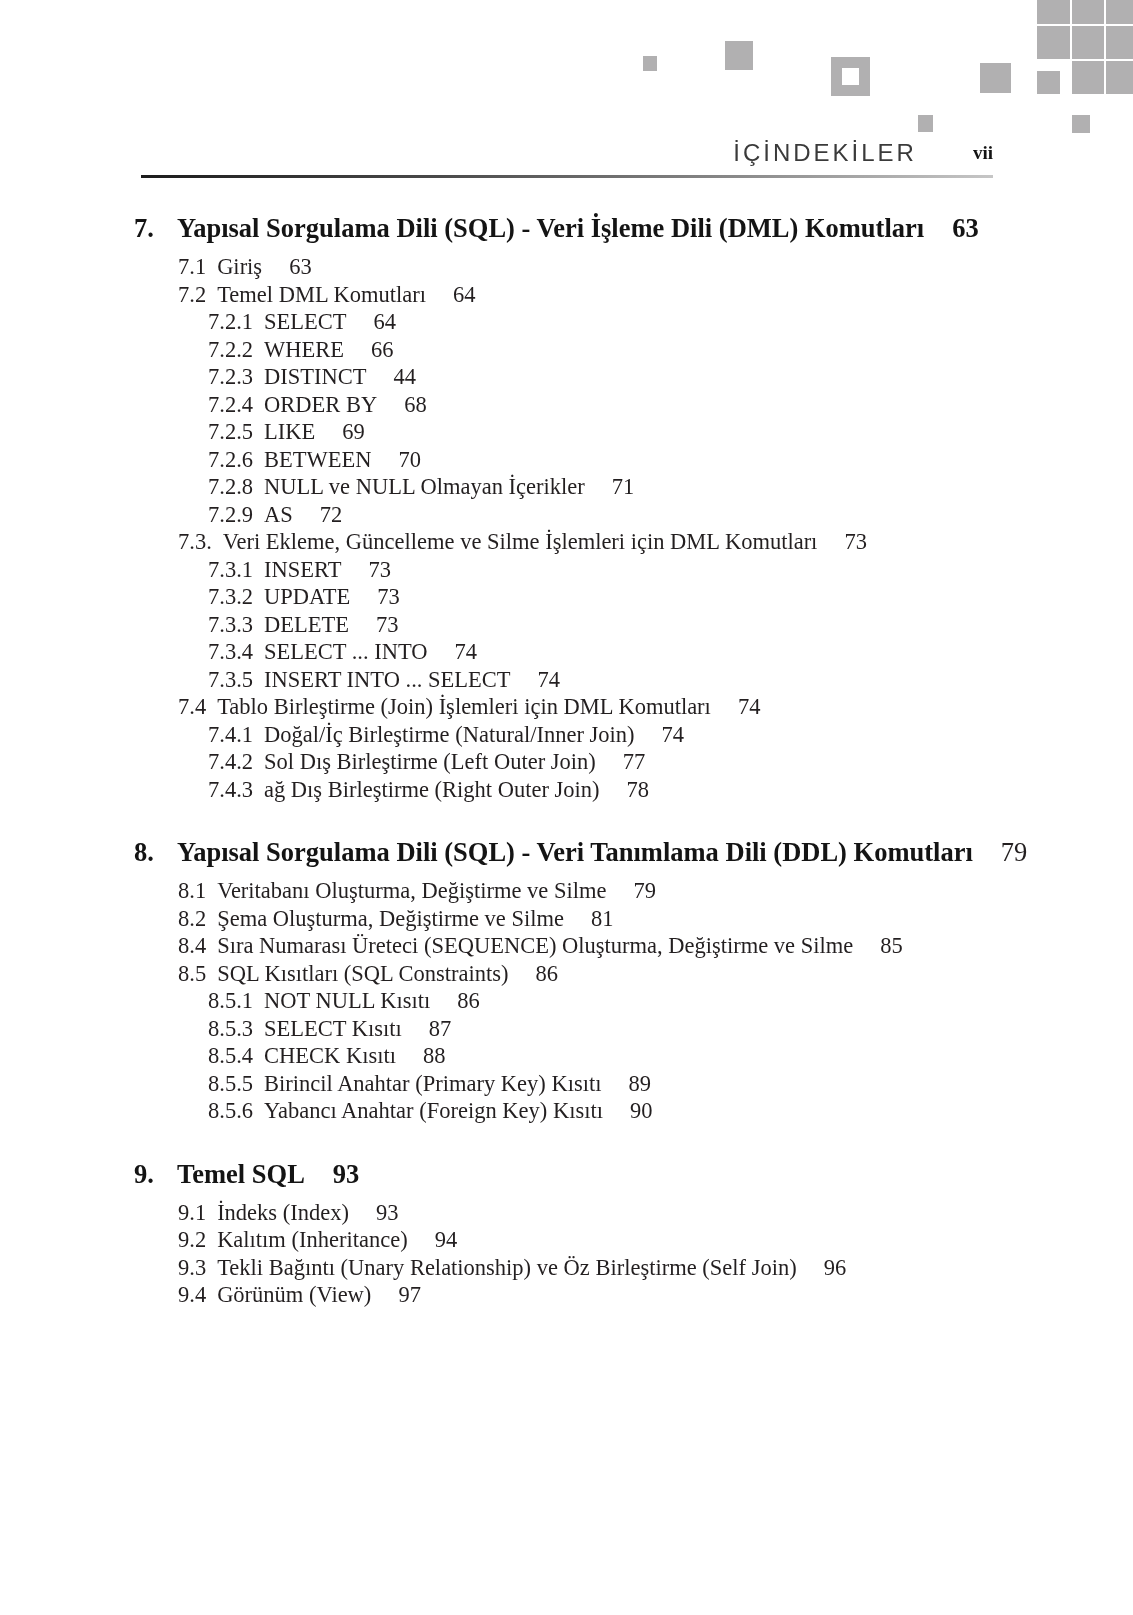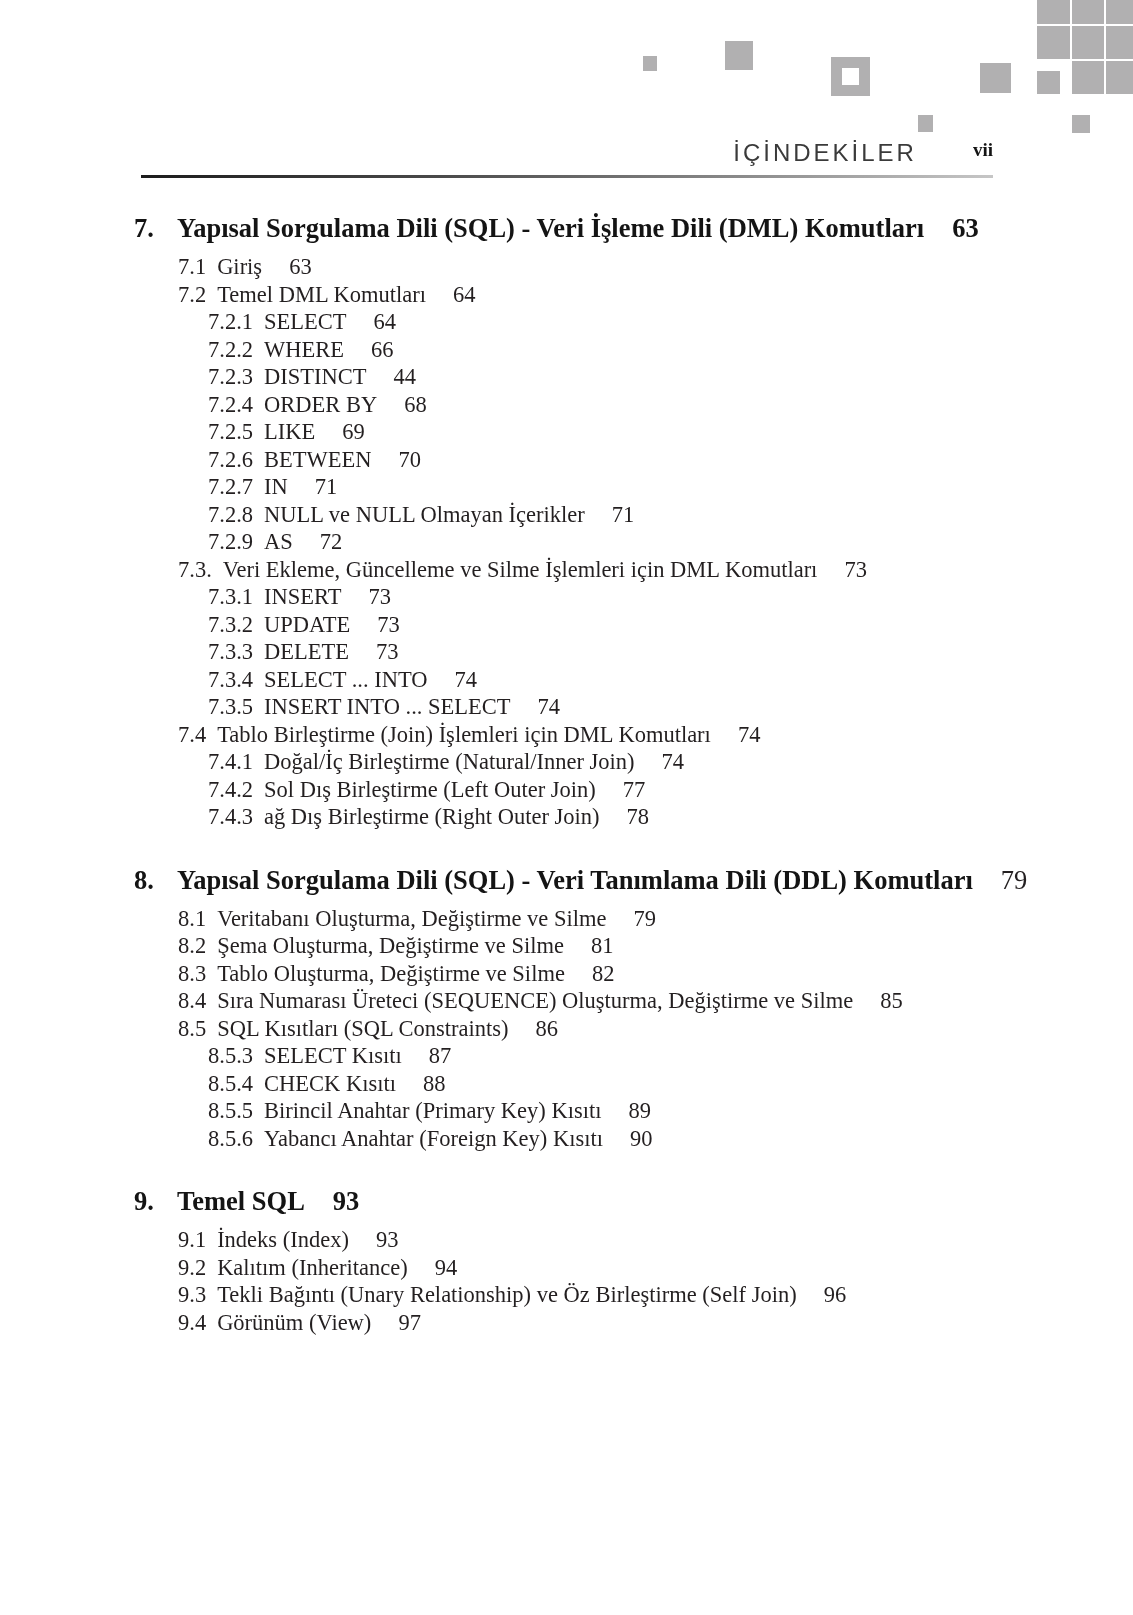--- a/index.html
+++ b/index.html
@@ -4,21 +4,21 @@
 <style>
   html,body{margin:0;padding:0;}
   body{
     width:1133px;height:1615px;position:relative;background:#ffffff;
     font-family:"Liberation Serif", serif;color:#231f20;overflow:hidden;
   }
   
   .decor{position:absolute;background:#b1b0b1;}
   .decor.hollow{background:#ffffff;border:11px solid #b1b0b1;box-sizing:border-box;}
   
-  .page-header{position:absolute;top:139px;right:140px;display:flex;align-items:flex-start;}
+  .page-header{position:absolute;top:139px;right:140px;display:flex;align-items:center;}
   .header-title{
     font-family:"Liberation Sans", sans-serif;font-size:24px;font-weight:400;
     letter-spacing:3px;color:#3a3a3a;
   }
   .header-page{font-family:"Liberation Serif", serif;font-weight:700;font-size:19px;color:#141414;margin-left:56px;}
   .header-rule{
     position:absolute;left:141px;top:175px;width:852px;height:3px;
     background:linear-gradient(to right,#1c1c1c 0%,#4a4a4a 35%,#8a8a8a 70%,#c6c6c6 100%);
   }
   
@@ -69,41 +69,40 @@
     <section class="chapter">
       <div class="chapter-heading"><span class="num">7.</span><span class="ttl">Yapısal Sorgulama Dili (SQL) - Veri İşleme Dili (DML) Komutları</span><span class="pg">63</span></div>
       <div class="toc-row level2"><span class="num">7.1</span><span class="ttl">Giriş</span><span class="pg">63</span></div>
       <div class="toc-row level2"><span class="num">7.2</span><span class="ttl">Temel DML Komutları</span><span class="pg">64</span></div>
       <div class="toc-row level3"><span class="num">7.2.1</span><span class="ttl">SELECT</span><span class="pg">64</span></div>
       <div class="toc-row level3"><span class="num">7.2.2</span><span class="ttl">WHERE</span><span class="pg">66</span></div>
       <div class="toc-row level3"><span class="num">7.2.3</span><span class="ttl">DISTINCT</span><span class="pg">44</span></div>
       <div class="toc-row level3"><span class="num">7.2.4</span><span class="ttl">ORDER BY</span><span class="pg">68</span></div>
       <div class="toc-row level3"><span class="num">7.2.5</span><span class="ttl">LIKE</span><span class="pg">69</span></div>
       <div class="toc-row level3"><span class="num">7.2.6</span><span class="ttl">BETWEEN</span><span class="pg">70</span></div>
-      <div class="toc-row level3"><span class="num">7.2.7</span><span class="ttl">IN</span><span class="pg">71</span></div>
       <div class="toc-row level3"><span class="num">7.2.8</span><span class="ttl">NULL ve NULL Olmayan İçerikler</span><span class="pg">71</span></div>
       <div class="toc-row level3"><span class="num">7.2.9</span><span class="ttl">AS</span><span class="pg">72</span></div>
       <div class="toc-row level2"><span class="num">7.3.</span><span class="ttl">Veri Ekleme, Güncelleme ve Silme İşlemleri için DML Komutları</span><span class="pg">73</span></div>
       <div class="toc-row level3"><span class="num">7.3.1</span><span class="ttl">INSERT</span><span class="pg">73</span></div>
       <div class="toc-row level3"><span class="num">7.3.2</span><span class="ttl">UPDATE</span><span class="pg">73</span></div>
       <div class="toc-row level3"><span class="num">7.3.3</span><span class="ttl">DELETE</span><span class="pg">73</span></div>
       <div class="toc-row level3"><span class="num">7.3.4</span><span class="ttl">SELECT ... INTO</span><span class="pg">74</span></div>
       <div class="toc-row level3"><span class="num">7.3.5</span><span class="ttl">INSERT INTO ... SELECT</span><span class="pg">74</span></div>
       <div class="toc-row level2"><span class="num">7.4</span><span class="ttl">Tablo Birleştirme (Join) İşlemleri için DML Komutları</span><span class="pg">74</span></div>
       <div class="toc-row level3"><span class="num">7.4.1</span><span class="ttl">Doğal/İç Birleştirme (Natural/Inner Join)</span><span class="pg">74</span></div>
       <div class="toc-row level3"><span class="num">7.4.2</span><span class="ttl">Sol Dış Birleştirme (Left Outer Join)</span><span class="pg">77</span></div>
       <div class="toc-row level3"><span class="num">7.4.3</span><span class="ttl">ağ Dış Birleştirme (Right Outer Join)</span><span class="pg">78</span></div>
     </section>
     <section class="chapter">
       <div class="chapter-heading"><span class="num">8.</span><span class="ttl">Yapısal Sorgulama Dili (SQL) - Veri Tanımlama Dili (DDL) Komutları</span><span class="pg regular">79</span></div>
       <div class="toc-row level2"><span class="num">8.1</span><span class="ttl">Veritabanı Oluşturma, Değiştirme ve Silme</span><span class="pg">79</span></div>
       <div class="toc-row level2"><span class="num">8.2</span><span class="ttl">Şema Oluşturma, Değiştirme ve Silme</span><span class="pg">81</span></div>
-      <div class="toc-row level2"><span class="num">8.3</span><span class="ttl">Tablo Oluşturma, Değiştirme ve Silme</span><span class="pg">82</span></div>
       <div class="toc-row level2"><span class="num">8.4</span><span class="ttl">Sıra Numarası Üreteci (SEQUENCE) Oluşturma, Değiştirme ve Silme</span><span class="pg">85</span></div>
       <div class="toc-row level2"><span class="num">8.5</span><span class="ttl">SQL Kısıtları (SQL Constraints)</span><span class="pg">86</span></div>
+      <div class="toc-row level3"><span class="num">8.5.1</span><span class="ttl">NOT NULL Kısıtı</span><span class="pg">86</span></div>
       <div class="toc-row level3"><span class="num">8.5.3</span><span class="ttl">SELECT Kısıtı</span><span class="pg">87</span></div>
       <div class="toc-row level3"><span class="num">8.5.4</span><span class="ttl">CHECK Kısıtı</span><span class="pg">88</span></div>
       <div class="toc-row level3"><span class="num">8.5.5</span><span class="ttl">Birincil Anahtar (Primary Key) Kısıtı</span><span class="pg">89</span></div>
       <div class="toc-row level3"><span class="num">8.5.6</span><span class="ttl">Yabancı Anahtar (Foreign Key) Kısıtı</span><span class="pg">90</span></div>
     </section>
     <section class="chapter">
       <div class="chapter-heading"><span class="num">9.</span><span class="ttl">Temel SQL</span><span class="pg">93</span></div>
       <div class="toc-row level2"><span class="num">9.1</span><span class="ttl">İndeks (Index)</span><span class="pg">93</span></div>
       <div class="toc-row level2"><span class="num">9.2</span><span class="ttl">Kalıtım (Inheritance)</span><span class="pg">94</span></div>
       <div class="toc-row level2"><span class="num">9.3</span><span class="ttl">Tekli Bağıntı (Unary Relationship) ve Öz Birleştirme (Self Join)</span><span class="pg">96</span></div>

